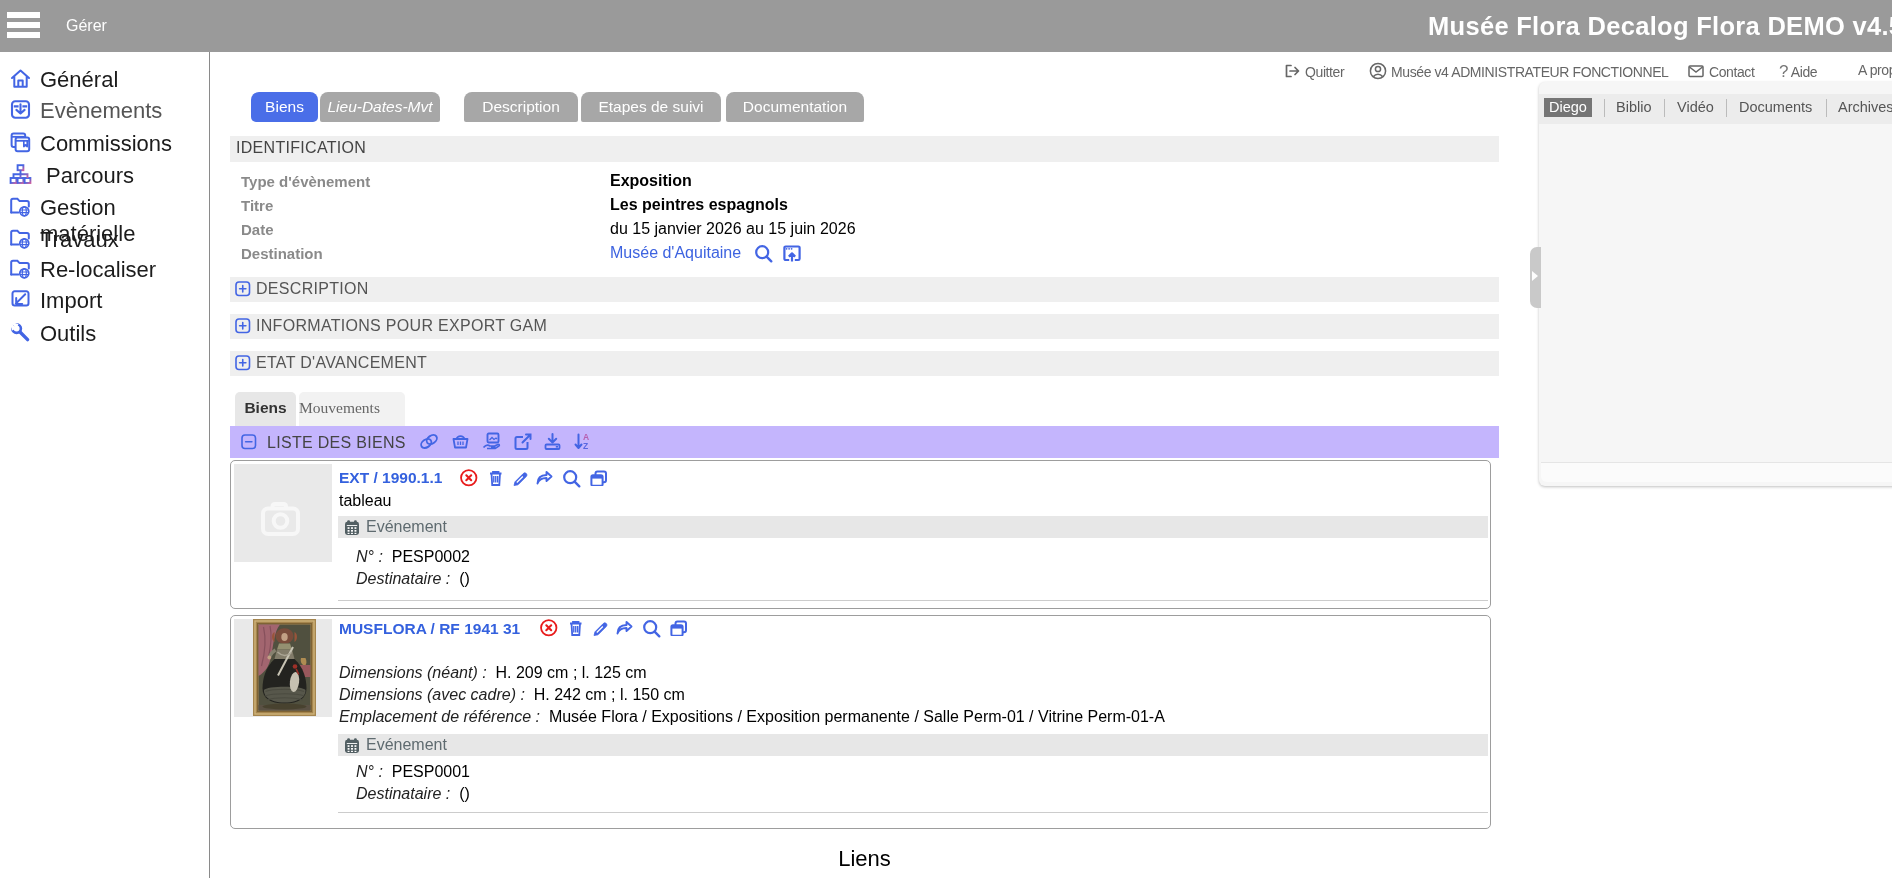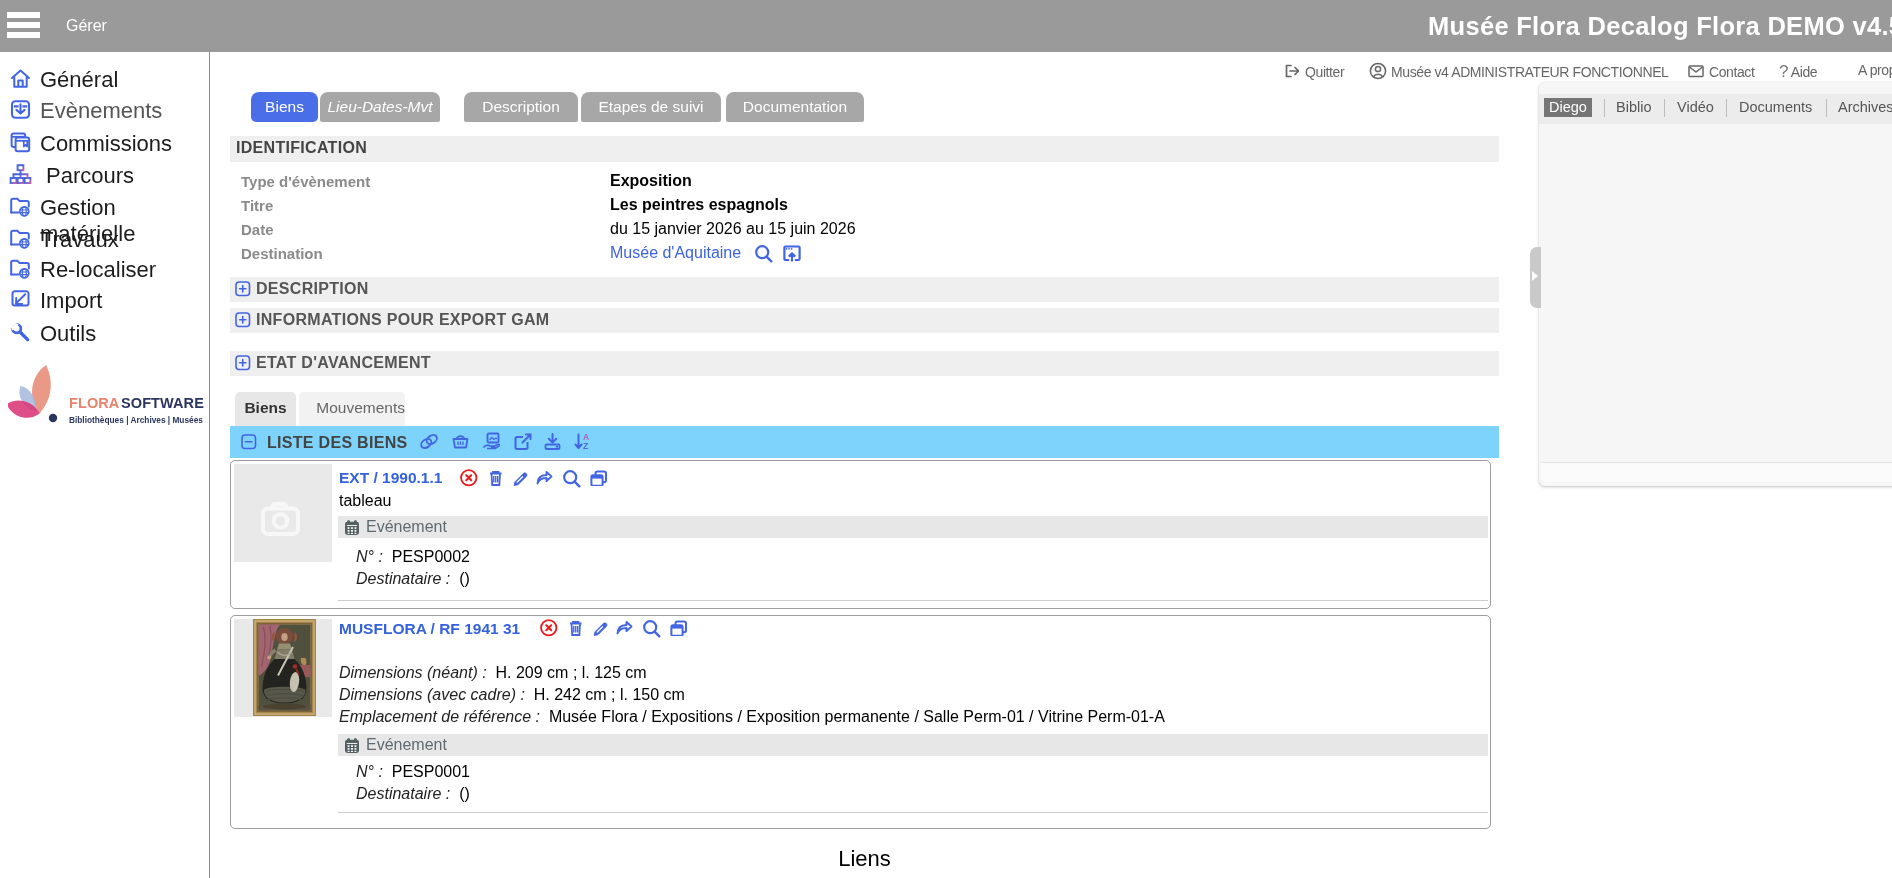--- a/index.html
+++ b/index.html
@@ -17,21 +17,21 @@
   .mi svg { position:absolute; left:9px; top:1px; }
   .mi span { position:absolute; left:40px; top:1px; font-size:22px; color:#1c1c1c; }
   
   .util { position:absolute; top:62px; color:#666; font-size:14px; letter-spacing:-0.4px; white-space:nowrap; }
   .util svg { vertical-align:-3px; margin-right:4px; }
   
   #main { position:absolute; left:230px; top:52px; width:1269px; }
   .tab { position:absolute; top:40px; height:30px; color:#fff; font-size:15.5px; text-align:center;
          background:#a7a7a7; border-radius:8px 8px 2px 2px; line-height:30px; }
   .secbar { position:absolute; left:0; width:1269px; height:25px; background:#efefef; }
-  .secbar .ttl { position:absolute; left:26px; top:3px; font-size:16px; font-weight:bold; color:#555; letter-spacing:0.3px; }
+  .secbar .ttl { position:absolute; left:26px; top:3px; font-size:16px; font-weight:normal; color:#555; letter-spacing:0.3px; }
   .plusic { position:absolute; left:5px; top:4px; }
   .fldlab { position:absolute; left:11px; font-size:15px; font-weight:bold; color:#8a8a8a; }
   .fldval { position:absolute; left:380px; font-size:16px; color:#000; }
   
   .card { position:absolute; left:0; width:1261px; background:#fff; border:1px solid #9d9d9d; border-radius:5px; }
   .thumb { position:absolute; left:3px; top:3px; width:98px; height:98px; background:#e9e9e9; }
   .cardtitle { position:absolute; font-size:15.5px; font-weight:bold; color:#3461de; }
   .evtbar { position:absolute; left:107px; height:22px; background:#e7e7e7; }
   .evtbar span { position:absolute; left:28px; top:2px; color:#5f6b70; font-size:16px; }
   .ital { font-style:italic; color:#222; }
@@ -154,33 +154,20 @@
         <use href="#ic-import"></use>
       </svg>
       <span>Import</span>
     </div>
   <div class="mi" style="top:268px">
       <svg width="23" height="23">
         <use href="#ic-wrench"></use>
       </svg>
       <span>Outils</span>
     </div>
-  <div style="position:absolute; left:8px; top:308px; width:200px; height:75px;">
-    <svg width="200" height="75" viewBox="0 0 200 75">
-        <g transform="translate(-8,0)">
-      <path d="M46 5 C54 21 52 39 40 53 C29 42 28 18 46 5 Z" fill="#e8907c" opacity="0.92"></path>
-      <path d="M20.5 26 C30 27.5 36.5 38 36.5 51 C24 49 16.5 37 20.5 26 Z" fill="#a3b8da" opacity="0.85"></path>
-      <path d="M6.5 44 C17 37.5 31 40 40 53 C31.5 61.5 13 59 6.5 44 Z" fill="#da3576" opacity="0.88"></path>
-      <circle cx="53" cy="58" r="4.2" fill="#2b3560"></circle>
-      <text x="69" y="48" font-size="14.5" font-weight="bold" fill="#e8836f" letter-spacing="0.1">FLORA</text>
-      <text x="121" y="48" font-size="14.5" font-weight="bold" fill="#2b3560" letter-spacing="0.1">SOFTWARE</text>
-      <text x="69" y="62.5" font-size="8.3" font-weight="bold" fill="#2b3560">Bibliothèques | Archives | Musées</text>
-        </g>
-    </svg>
-  </div>
 </div>
 
 <div id="utilrow">
   <svg width="0" height="0">
       <defs>
     <g id="ic-quit">
           <path d="M8 3.5 H3.5 V14.5 H8 M7 9 H15 M12 5.5 L15.5 9 L12 12.5" fill="none" stroke="#666" stroke-width="1.7" stroke-linecap="round" stroke-linejoin="round"></path>
         </g>
     <g id="ic-user">
           <circle cx="9" cy="9" r="7.6" fill="none" stroke="#666" stroke-width="1.5"></circle>
@@ -327,37 +314,37 @@
   <div class="abs" style="left:552px; top:192px;"><svg width="20" height="20">
         <use href="#ic-openwin"></use>
       </svg></div>
 
   <div class="secbar" style="top:225px;">
       <svg class="plusic" width="16" height="16">
         <use href="#ic-plus"></use>
       </svg>
       <span class="ttl">DESCRIPTION</span>
     </div>
-  <div class="secbar" style="top:256px;">
+  <div class="secbar" style="top:262px;">
       <svg class="plusic" width="16" height="16">
         <use href="#ic-plus"></use>
       </svg>
       <span class="ttl">INFORMATIONS POUR EXPORT GAM</span>
     </div>
   <div class="secbar" style="top:299px;">
       <svg class="plusic" width="16" height="16">
         <use href="#ic-plus"></use>
       </svg>
       <span class="ttl">ETAT D'AVANCEMENT</span>
     </div>
 
   <div class="abs" style="left:5px; top:340px; width:61px; height:34px; background:#e7e7e7; border-radius:5px 5px 0 0; text-align:center; line-height:32px; font-size:15.5px; font-weight:bold; color:#333;">Biens</div>
-  <div class="abs" style="left:69px; top:340px; width:106px; height:34px; background:#f2f2f2; border-radius:5px 5px 0 0; text-align:right; line-height:32px; font-size:15.5px; color:#666;">Mouvements</div>
-
-  <div class="secbar" style="top:374px; height:32px; background:#7dd3fc;">
+  <div class="abs" style="left:69px; top:340px; width:106px; height:34px; background:#f2f2f2; border-radius:5px 5px 0 0; text-align:left; line-height:32px; font-size:15.5px; color:#666;font-family:Liberation Serif, serif;">Mouvements</div>
+
+  <div class="secbar" style="top:374px; height:32px; background:#c4b5fd;">
     <svg style="position:absolute; left:11px; top:8px;" width="16" height="16">
         <use href="#ic-minus"></use>
       </svg>
     <span class="ttl" style="left:37px; top:8px; color:#444;">LISTE DES BIENS</span>
     <svg style="position:absolute; left:189px; top:6px;" width="20" height="18">
         <use href="#ic-chain"></use>
       </svg>
     <svg style="position:absolute; left:221px; top:5px;" width="19" height="19">
         <use href="#ic-basket"></use>
       </svg>

